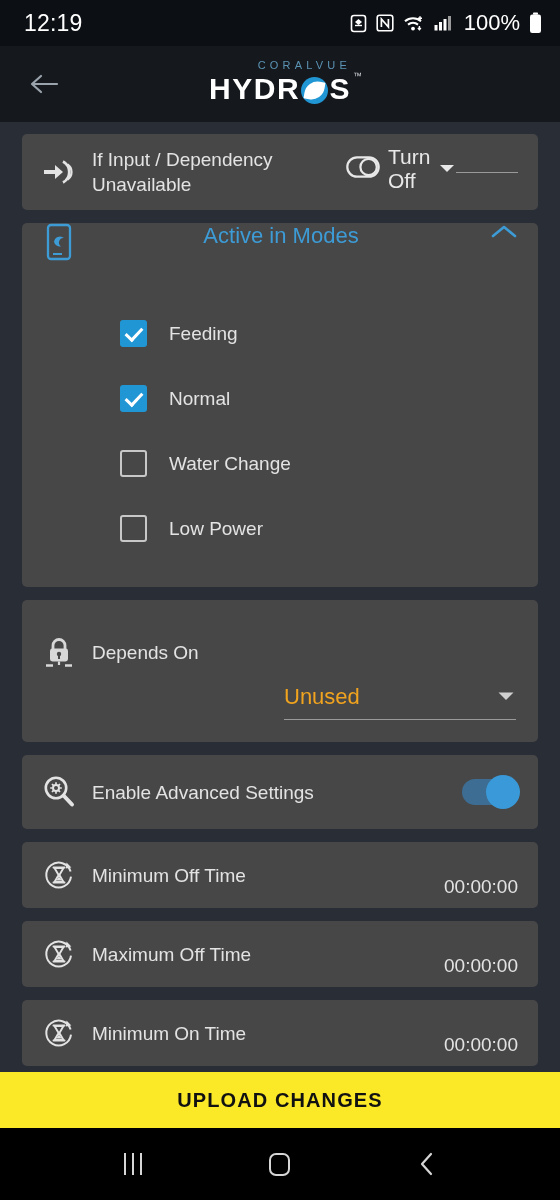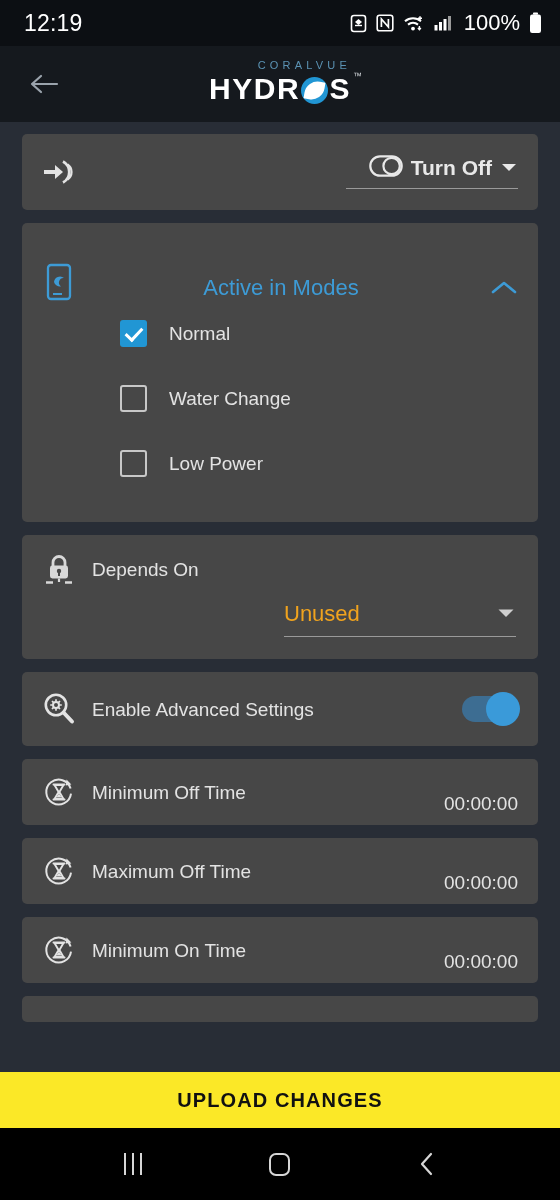--- a/index.html
+++ b/index.html
@@ -168,25 +168,24 @@
     white-space: nowrap;
     margin-top: 24px;
   }
 
   
   .dep-card .row { min-height: 76px; align-items: center; }
   .dep-label { max-width: 215px; }
   .dep-select {
     flex: 0 0 auto;
     display: flex;
-    flex-direction: column;
-    align-items: flex-end;
+    flex-direction: row;
+    align-items: center;
     width: 172px;
     margin-left: auto;
-    font-weight: bold;
   }
   .dep-select-inner {
     display: flex;
     align-items: center;
     gap: 8px;
     padding-bottom: 7px;
   }
   .dep-select-text {
     color: #e8e8e8;
     font-size: 21px;
@@ -194,21 +193,21 @@
   }
   .underline {
     height: 1px;
     background: #9a9a9a;
     width: 100%;
   }
 
   
   .modes-header {
     display: flex;
-    align-items: flex-end;
+    align-items: flex-start;
     padding: 0 20px;
     height: 78px;
   }
   .modes-title {
     color: #3d9bd6;
     font-size: 22px;
     flex: 1 1 auto;
     text-align: center;
     margin-left: -20px;
   }
@@ -243,21 +242,21 @@
   .mode-label {
     color: #e3e3e3;
     font-size: 19px;
   }
 
   
   .depends-card { padding-bottom: 22px; }
   .depends-top {
     display: flex;
     align-items: center;
-    padding: 18px 20px 0 20px;
+    padding: 36px 20px 0 20px;
   }
   .depends-label {
     color: #e3e3e3;
     font-size: 19px;
   }
   .depends-select-wrap {
     display: flex;
     justify-content: flex-end;
     padding: 14px 22px 0 0;
   }
@@ -425,20 +424,21 @@
     <div class="card dep-card">
       <div class="row">
         <div class="ic">
           <svg width="34" height="30" viewBox="0 0 34 30">
             <path d="M2 15 H17" stroke="#e3e3e3" stroke-width="4" stroke-linecap="butt"></path>
             <path d="M13 8 L21 15 L13 22 Z" fill="#e3e3e3"></path>
             <path d="M21 4.5 A12 12 0 0 1 21 25.5" fill="none" stroke="#e3e3e3" stroke-width="2.6"></path>
             <path d="M25.5 7.5 A9 9 0 0 1 25.5 22.5" fill="none" stroke="#e3e3e3" stroke-width="2.2"></path>
           </svg>
         </div>
+        <div class="row-label dep-label">If Input / Dependency Unavailable</div>
         <div class="dep-select">
           <div class="dep-select-inner">
             <span>
               <svg width="34" height="22" viewBox="0 0 34 22">
                 <rect x="1.3" y="1.3" width="31.4" height="19.4" rx="9.7" fill="none" stroke="#e8e8e8" stroke-width="2.2"></rect>
                 <circle cx="22.6" cy="11" r="8.2" fill="none" stroke="#e8e8e8" stroke-width="2.2"></circle>
               </svg>
             </span>
             <span class="dep-select-text">Turn Off</span>
             <span>
@@ -463,20 +463,24 @@
         </div>
         <div class="modes-title">Active in Modes</div>
         <span>
           <svg width="28" height="18" viewBox="0 0 28 18">
             <path d="M3 13 L14 4 L25 13" fill="none" stroke="#3d9bd6" stroke-width="2.6" stroke-linecap="round" stroke-linejoin="round"></path>
           </svg>
         </span>
       </div>
       <div class="modes-list">
 
+        <div class="mode-row">
+          <span class="cb on"></span>
+          <span class="mode-label">Feeding</span>
+        </div>
 
         <div class="mode-row">
           <span class="cb on"></span>
           <span class="mode-label">Normal</span>
         </div>
 
         <div class="mode-row">
           <span class="cb off"></span>
           <span class="mode-label">Water Change</span>
         </div>

